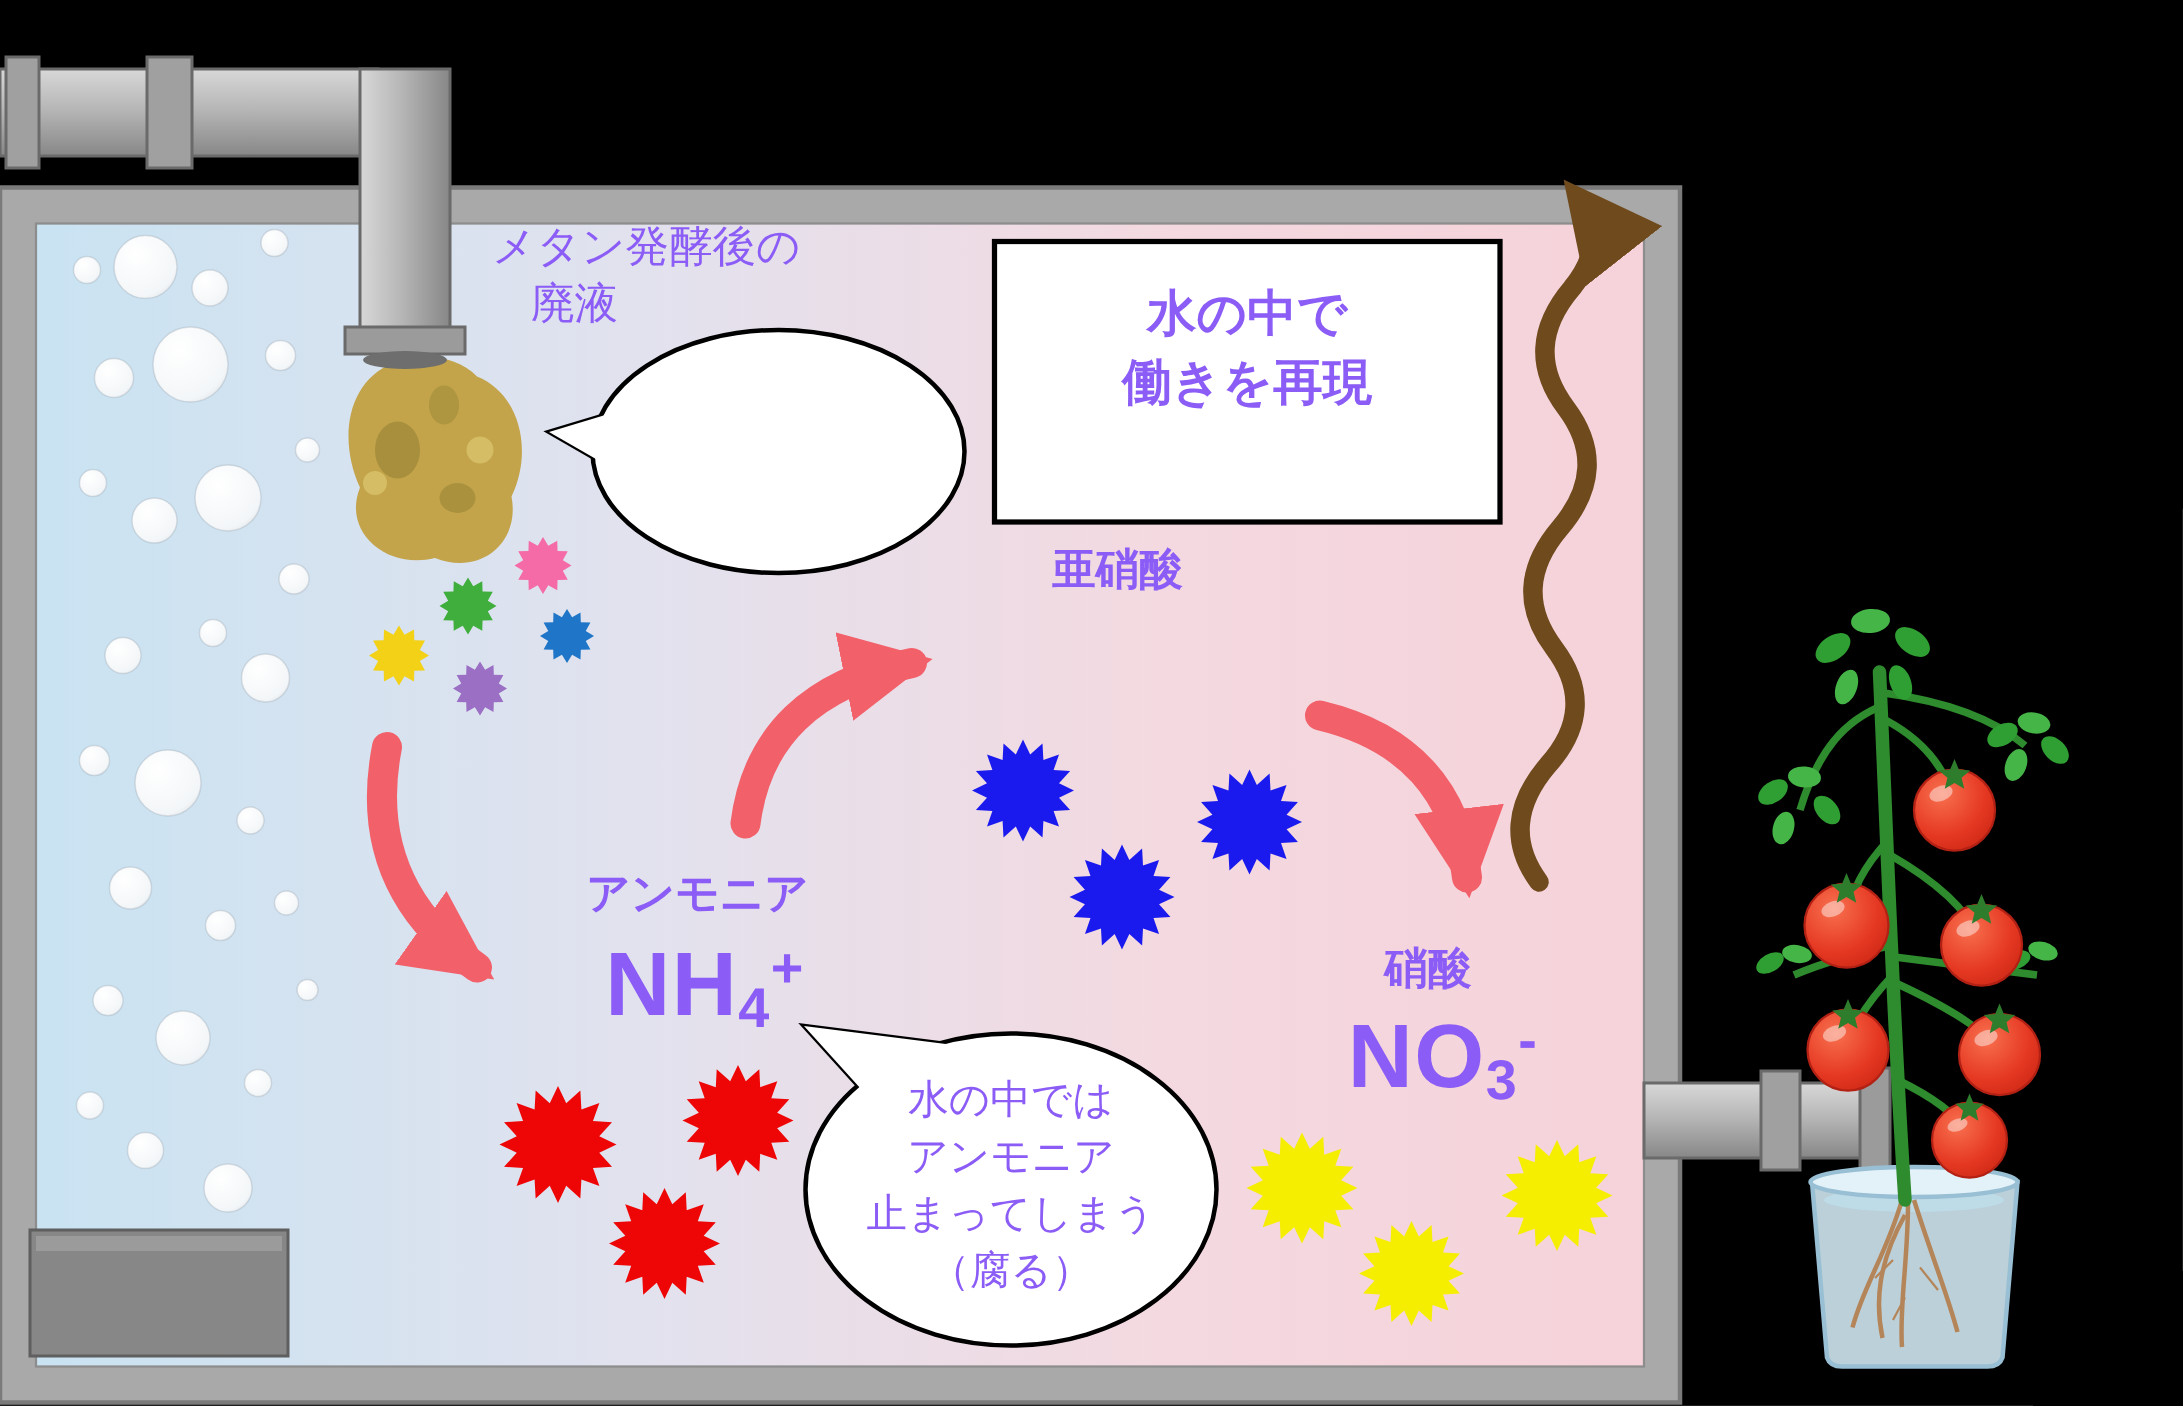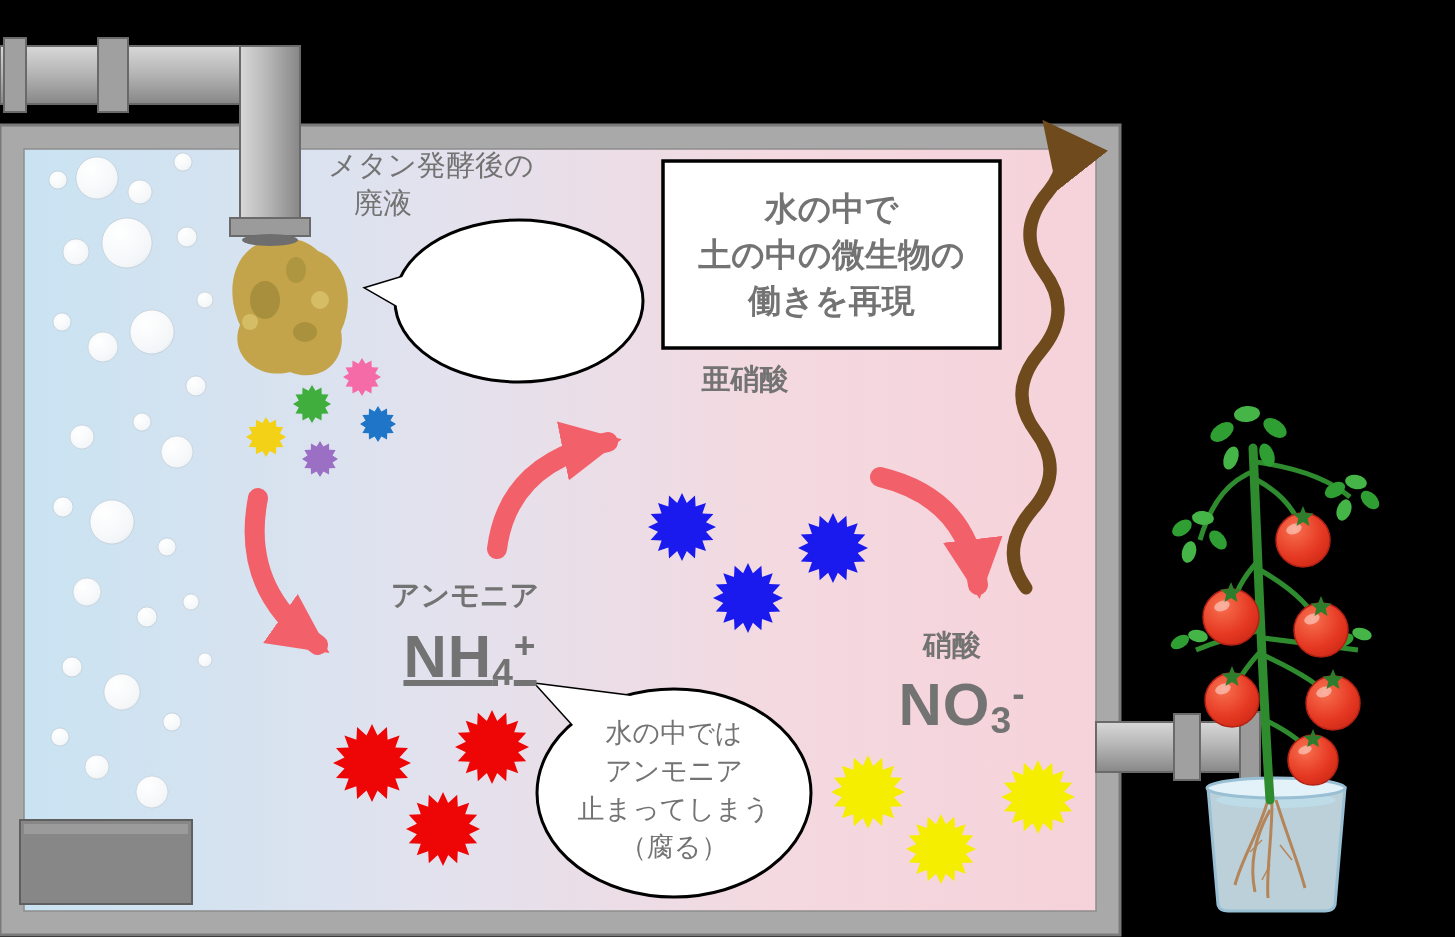--- a/index.html
+++ b/index.html
@@ -1,19 +1,19 @@
 <!DOCTYPE html>
 <html><head>
 <meta charset="utf-8">
 <style>
   html,body{margin:0;padding:0;background:#000;}
   .stage{position:relative;width:1455px;height:937px;background:#000;overflow:hidden;
          font-family:"Liberation Sans","DejaVu Sans",sans-serif;color:#111;}
   .stage svg{position:absolute;left:0;top:0;}
-  .txt{position:absolute;text-align:center;color:#737373;}
+  .txt{position:absolute;text-align:center;color:#8b5cf6;}
   .influent{font-size:29px;line-height:38px;font-weight:500;text-align:left;}
   .influent .indent{padding-left:26px;}
   .speech{font-size:28px;line-height:41px;font-weight:500;}
   .speech2{font-size:27px;line-height:38px;font-weight:500;}
   .boxtxt{font-size:33px;line-height:46px;font-weight:800;}
   .lbl{font-size:29px;font-weight:600;}
   .formula{font-size:60px;font-weight:800;letter-spacing:1px;line-height:70px;}
   .formula .sub{font-size:0.62em;vertical-align:-0.22em;}
   .formula .sup{font-size:0.62em;vertical-align:0.5em;}
 </style>
@@ -245,28 +245,27 @@
 </svg>
 
 <div class="txt influent" style="left:328px;top:146px;width:240px;">
   <div>メタン発酵後の</div>
   <div class="indent">廃液</div>
 </div>
 
 
 <div class="txt boxtxt" style="left:665px;top:186px;width:333px;">
   <div>水の中で</div>
-  <div>土の中の微生物の</div>
   <div>働きを再現</div>
 </div>
 
 <div class="txt lbl" style="left:645px;top:360px;width:200px;">亜硝酸</div>
 
 <div class="txt lbl" style="left:365px;top:576px;width:200px;">アンモニア</div>
-<div class="txt formula" style="left:335px;top:610px;width:270px;text-decoration:underline;"><span>NH</span><span class="sub">4</span><span class="sup">+</span></div>
+<div class="txt formula" style="left:335px;top:610px;width:270px;"><span>NH</span><span class="sub">4</span><span class="sup">+</span></div>
 
 <div class="txt lbl" style="left:852px;top:626px;width:200px;">硝酸</div>
 <div class="txt formula" style="left:827px;top:658px;width:270px;"><span>NO</span><span class="sub">3</span><span class="sup">-</span></div>
 
 <div class="txt speech2" style="left:538px;top:714px;width:272px;">
   <div>水の中では</div>
   <div>アンモニア</div>
   <div>止まってしまう</div>
   <div>（腐る）</div>
 </div>

